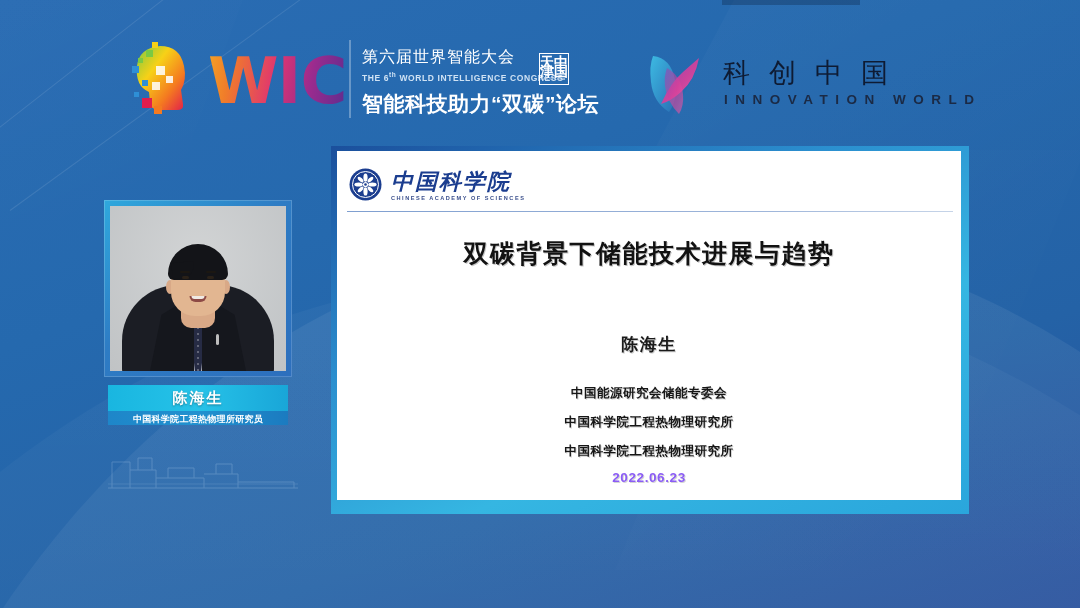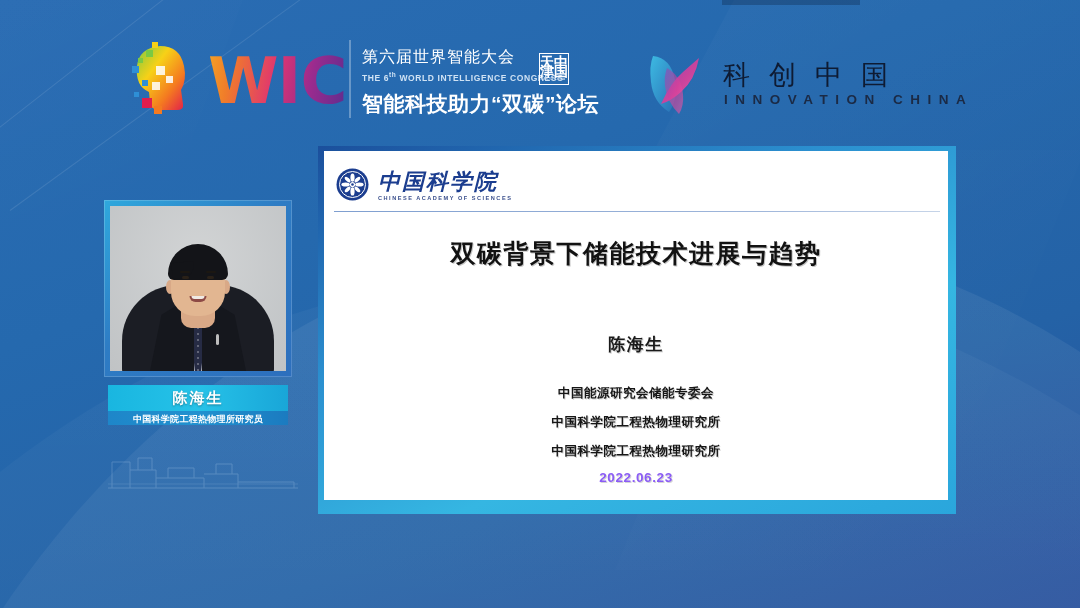--- a/index.html
+++ b/index.html
@@ -112,21 +112,21 @@
   }
   .tj-badge .tj-sub{ font-size:3.2px; color:#dce9f6; line-height:4px; letter-spacing:.2px;}
 
   
   .ic-block{ position:absolute; left:633px; top:50px; display:flex; align-items:center; }
   .ic-mark{ width:62px; height:66px; position:relative; }
   .ic-text{ margin-left:16px; }
   .ic-cn{
     font-size:27px; color:#0e1b33; letter-spacing:19px; font-weight:400;
     line-height:32px; white-space:nowrap;
-    font-family:Liberation Serif, serif;
+    font-family:Liberation Mono, monospace;
   }
   .ic-en{
     font-size:13.5px; color:#1b2a45; letter-spacing:7.5px; font-weight:700;
     white-space:nowrap; margin-top:1px; text-indent:1px;
   }
 
   
   #speaker{ position:absolute; left:104px; top:200px; width:188px; }
   .vid-frame{
     width:188px; height:177px;
@@ -216,21 +216,21 @@
     text-shadow:0 1px 2px rgba(0,0,0,.35);
   }
   .np-role{
     height:14px; line-height:17px; text-align:center;
     background:linear-gradient(90deg,#1e86c9 0%,#2191cf 50%,#1b7bc0 100%);
     color:#ffffff; font-size:9px; font-weight:700; letter-spacing:.3px;
   }
 
   
   #slide-outer{
-    position:absolute; left:318px; top:146px;
+    position:absolute; left:331px; top:146px;
     width:638px; height:368px;
     padding:5px 8px 14px 6px;
     background:linear-gradient(155deg,#1b4f9c 0%,#2b8fcf 35%,#35b6e2 65%,#2aa6dc 100%);
   }
   #slide{
     width:100%; height:100%;
     background:#ffffff;
     position:relative; overflow:hidden;
   }
   .cas-row{ position:absolute; left:12px; top:17px; display:flex; align-items:center; }
@@ -377,21 +377,21 @@
               <stop offset=".55" stop-color="#d9409a"></stop>
               <stop offset="1" stop-color="#ec5aa8"></stop>
           </linearGradient>
         </defs>
         <path d="M8 6 q18 2 22 24 q3 20 -6 32 q-16 -10 -18 -30 q-2 -16 2 -26 z" fill="url(#wl)" opacity=".9"></path>
         <path d="M54 8 q-4 22 -18 34 q-10 9 -20 12 q10 -22 22 -32 q9 -8 16 -14 z" fill="url(#wr)" opacity=".92"></path>
         <path d="M22 18 q14 8 16 26 q1 12 -4 20 q-12 -12 -14 -28 q-1 -10 2 -18 z" fill="url(#wr)" opacity=".6"></path>
       </svg>
       <div class="ic-text">
         <div class="ic-cn">科创中国</div>
-        <div class="ic-en">INNOVATION CHINA</div>
+        <div class="ic-en">INNOVATION WORLD</div>
       </div>
     </div>
   </div>
 
   <div id="speaker">
     <div class="vid-frame">
       <div class="vid-inner">
         <div class="p-bg"></div>
         <div class="p-shoulders"></div>
         <div class="p-shirt"></div>

